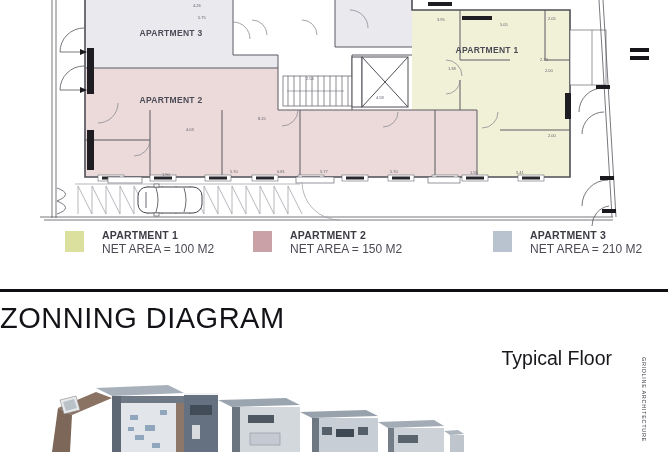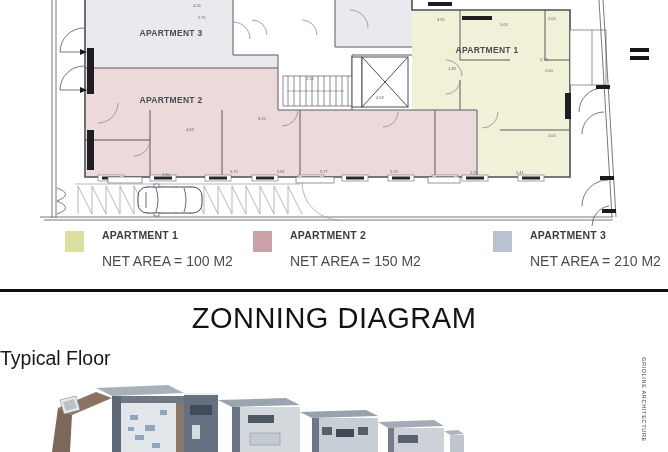--- a/index.html
+++ b/index.html
@@ -9,26 +9,26 @@
   #plan-wrap{position:absolute;left:0;top:0;width:668px;height:226px;}
   #plan-svg{position:absolute;left:0;top:0}
   #plan-dims{position:absolute;left:0;top:0;width:668px;height:226px;pointer-events:none}
   #plan-dims .dim{position:absolute;font-size:4px;color:#60606a;white-space:nowrap}
   
   .legend{position:absolute;left:0;top:227px;width:668px;height:52px}
   .legend-item{position:absolute;top:2px;display:flex;align-items:flex-start}
   .legend-swatch{width:19px;height:21px;margin-top:2px;flex:0 0 auto}
   .legend-text{margin-left:18px}
   .legend-label{font-size:10.5px;font-weight:bold;color:#3c3c45;letter-spacing:.2px}
-  .legend-area{font-size:14px;color:#4a4a54;margin-top:12px}
+  .legend-area{font-size:12px;color:#4a4a54;margin-top:1px}
   
   .divider{position:absolute;left:0;top:289px;width:668px;height:3px;background:#101014}
-  .page-title{position:absolute;left:0;top:302px;width:668px;text-align:center;
+  .page-title{position:absolute;left:0;top:302px;width:668px;
       font-size:29px;font-weight:500;letter-spacing:.5px;color:#121217}
-  .page-subtitle{position:absolute;left:0;top:347px;width:612px;text-align:left;
+  .page-subtitle{position:absolute;left:0;top:347px;width:612px;text-align:right;
       font-size:19.5px;font-weight:400;color:#17171c}
   
   #axon-svg{position:absolute;left:0;top:385px}
   .credit{position:absolute;left:641px;top:357px;height:95px;
       writing-mode:vertical-rl;font-size:5.5px;letter-spacing:.7px;color:#3a3a42;white-space:nowrap}
 </style>
 </head>
 <body>
 
 <div id="plan-wrap">

